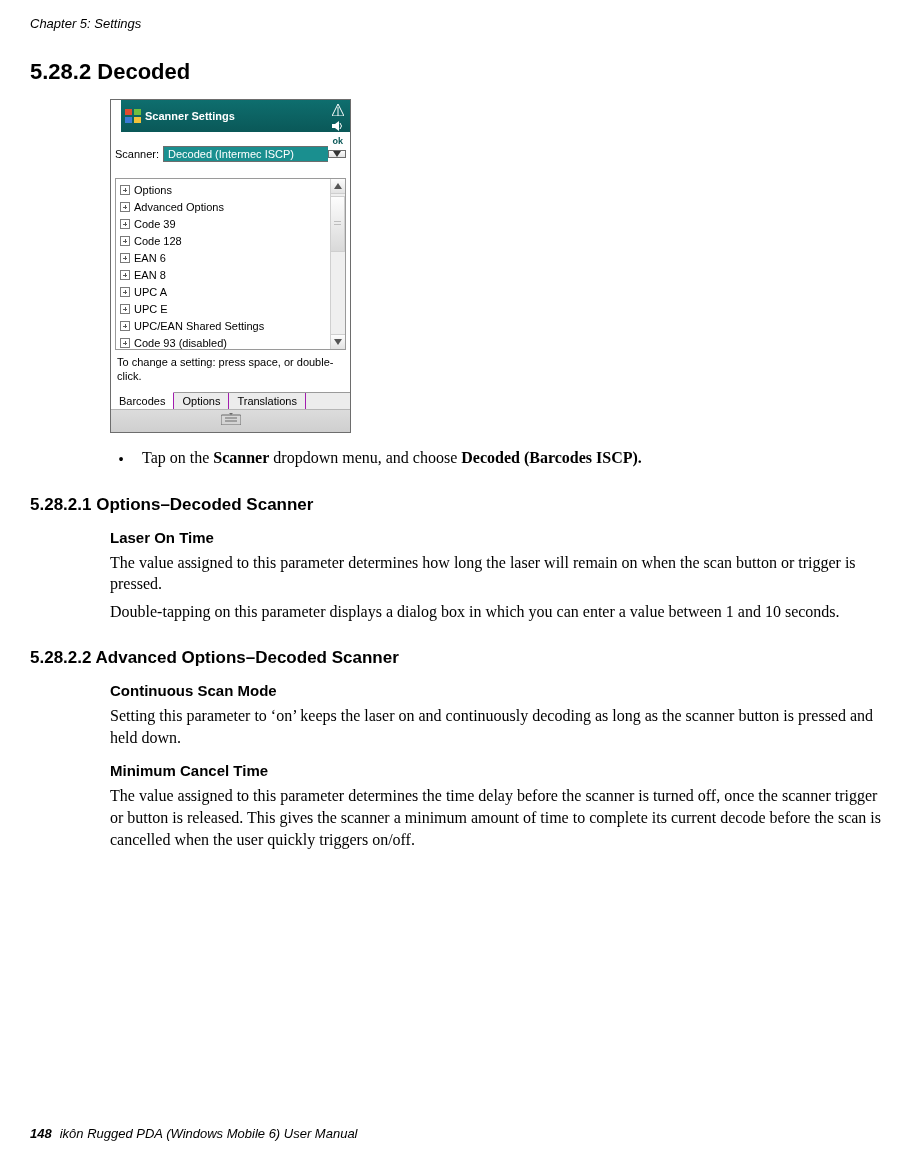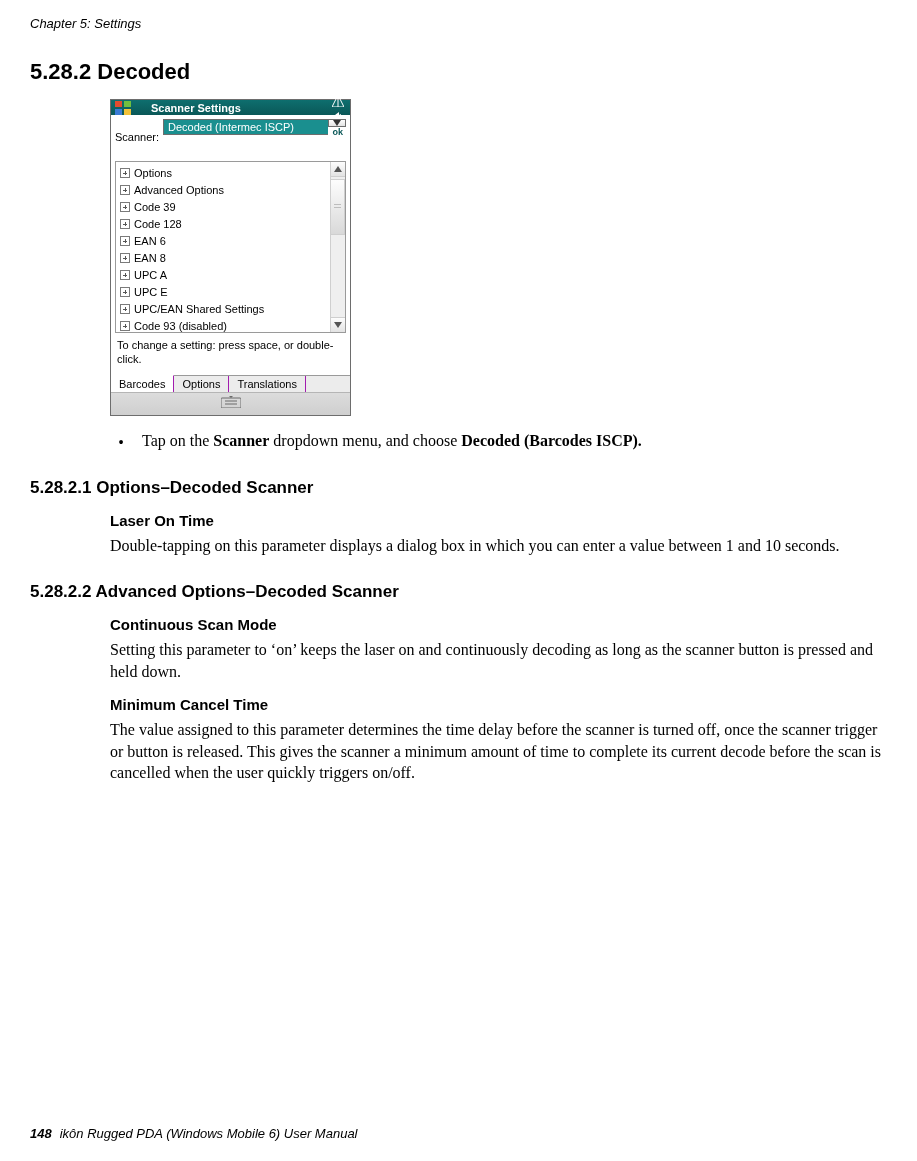--- a/index.html
+++ b/index.html
@@ -44,27 +44,28 @@
   .screenshot {
     width: 241px;
     border: 1px solid #6d6d6d;
     background: #fff;
     font-family: Tahoma, Verdana, sans-serif;
     font-size: 11px;
     color: #000;
     box-sizing: border-box;
   }
   .titlebar {
-    height: 15px;
+    height: 32px;
     background: linear-gradient(#0e6e6e, #0a5858);
     display: flex;
     align-items: center;
     padding: 0 4px;
     color: #fff;
-    gap: 20px;
+    gap: 4px;
+    margin-left: 10px;
   }
   .start-flag {
     width: 16px; height: 14px;
     display: inline-block;
   }
   .titlebar-title {
     font-weight: bold;
     font-size: 11px;
     flex: 1;
     white-space: nowrap;
@@ -84,21 +85,21 @@
   .scanner-row {
     display: flex;
     align-items: center;
     padding: 4px 4px 6px 4px;
     gap: 4px;
   }
   .scanner-label { font-size: 11px; }
   .scanner-select {
     flex: 1;
     display: flex;
-    align-items: flex-start;
+    align-items: center;
     height: 36px;
   }
   .scanner-select-input {
     flex: 1;
     background: #1a8f8f;
     color: #fff;
     border: 1px solid #6d6d6d;
     border-right: none;
     padding: 1px 4px;
     font-size: 11px;
@@ -389,20 +390,21 @@
 
   <div class="bullet-line">
     <span class="bullet-dot">•</span>
     <span>
       <span>Tap on the </span><b>Scanner</b><span> dropdown menu, and choose </span><b>Decoded (Barcodes ISCP).</b>
     </span>
   </div>
 
   <div class="h3">5.28.2.1 Options–Decoded Scanner</div>
   <div class="h4">Laser On Time</div>
+  <div class="body-para">The value assigned to this parameter determines how long the laser will remain on when the scan button or trigger is pressed.</div>
   <div class="body-para">Double-tapping on this parameter displays a dialog box in which you can enter a value between 1 and 10 seconds.</div>
 
   <div class="h3">5.28.2.2 Advanced Options–Decoded Scanner</div>
   <div class="h4">Continuous Scan Mode</div>
   <div class="body-para">Setting this parameter to ‘on’ keeps the laser on and continuously decoding as long as the scanner button is pressed and held down.</div>
   <div class="h4">Minimum Cancel Time</div>
   <div class="body-para">The value assigned to this parameter determines the time delay before the scanner is turned off, once the scanner trigger or button is released. This gives the scanner a minimum amount of time to complete its current decode before the scan is cancelled when the user quickly triggers on/off.</div>
 
   <div class="footer">
     <span class="pg">148</span>

